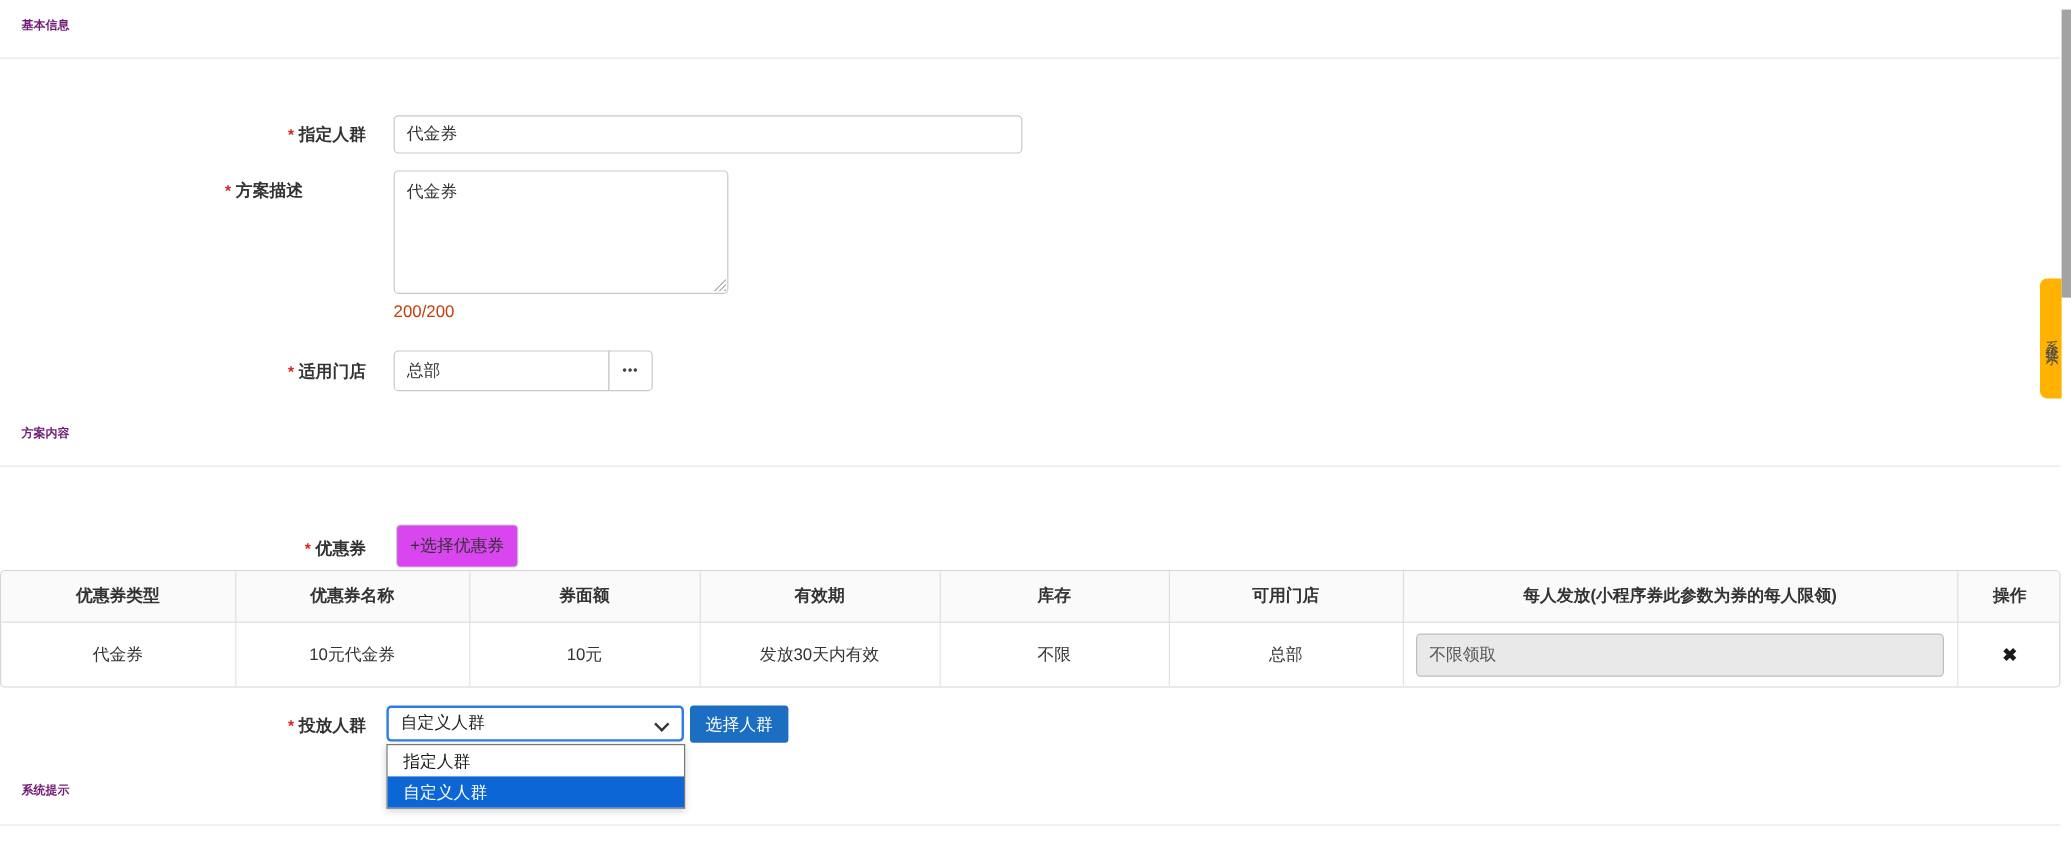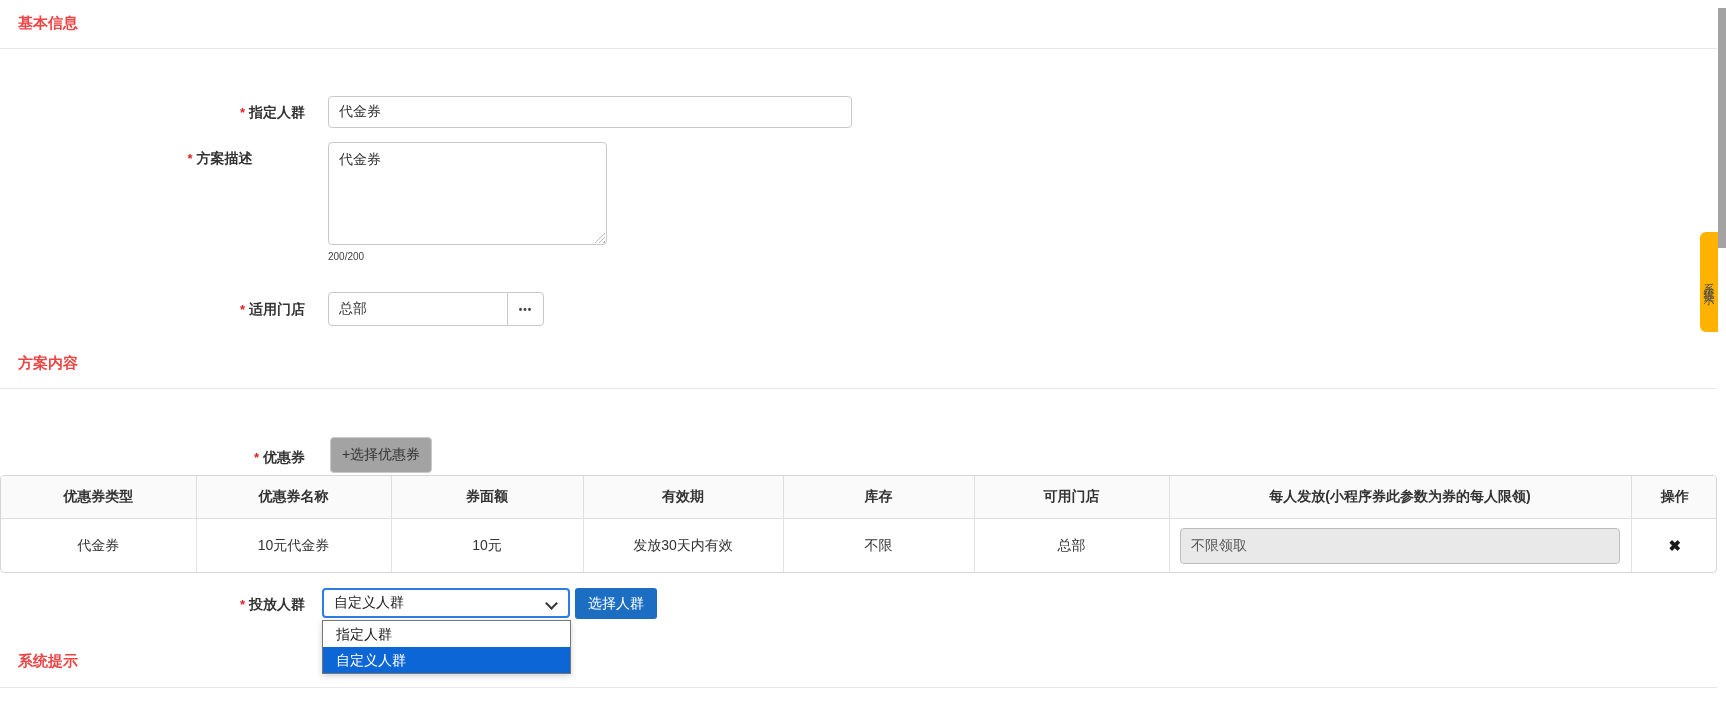--- a/index.html
+++ b/index.html
@@ -1,37 +1,37 @@
 <!DOCTYPE html>
 <html><head>
 <meta charset="utf-8">
 <style>
   html,body{margin:0;padding:0;background:#fff;}
   .screen{position:relative;width:1726px;height:706px;background:#ffffff;
           font-family:"Liberation Sans",sans-serif;color:#333;overflow:hidden;}
 
-  .section-title{position:absolute;left:18px;font-size:15px;font-weight:bold;color:#ef4444;}
+  .section-title{position:absolute;left:18px;font-size:10px;font-weight:bold;color:#701a75;}
   .divider{position:absolute;left:0;width:1717px;height:1px;background:#e7e7e7;}
 
   .field-label{position:absolute;width:170px;text-align:right;font-size:14px;font-weight:bold;color:#333;white-space:nowrap;}
   .req{color:#e02020;margin-right:4px;font-size:13px;}
 
   .text-input{position:absolute;box-sizing:border-box;border:1px solid #c9c9c9;border-radius:4px;
               padding:0 10px;font-size:14px;color:#333;background:#fff;font-family:inherit;outline:none;}
   .textarea{position:absolute;box-sizing:border-box;border:1px solid #c9c9c9;border-radius:4px;
             padding:8px 10px;font-size:14px;color:#333;background:#fff;font-family:inherit;resize:none;outline:none;}
   .resize-handle{position:absolute;width:11px;height:11px;
       background:repeating-linear-gradient(135deg,transparent 0 2px,#b9b9b9 2px 3px);
       clip-path:polygon(100% 0,100% 100%,0 100%);}
-  .char-counter{position:absolute;font-size:10px;color:#404040;}
+  .char-counter{position:absolute;font-size:14px;color:#c2410c;}
 
   .addon-btn{position:absolute;box-sizing:border-box;border:1px solid #c9c9c9;border-radius:0 4px 4px 0;
              background:#fff;font-size:10px;font-weight:bold;letter-spacing:1px;color:#444;
              display:flex;align-items:center;justify-content:center;cursor:pointer;}
-  .ghost-btn{position:absolute;box-sizing:border-box;border:1px solid #c9c9c9;border-radius:4px;background:#a3a3a3;
+  .ghost-btn{position:absolute;box-sizing:border-box;border:1px solid #c9c9c9;border-radius:4px;background:#d946ef;
              font-size:14px;color:#333;display:flex;align-items:center;justify-content:center;cursor:pointer;font-family:inherit;}
 
   .table-wrap{position:absolute;left:0;top:475px;width:1717px;box-sizing:border-box;
               border:1px solid #d6d6d6;border-radius:4px;overflow:hidden;background:#fff;}
   table.coupon{width:100%;border-collapse:collapse;table-layout:fixed;}
   table.coupon th{height:40px;background:#fafafa;font-size:14px;font-weight:bold;color:#333;
                   text-align:center;border-bottom:1px solid #dedede;border-right:1px solid #dedede;}
   table.coupon th:last-child{border-right:none;}
   table.coupon td{height:51px;font-size:14px;color:#333;text-align:center;border-right:1px solid #e3e3e3;}
   table.coupon td:last-child{border-right:none;}

